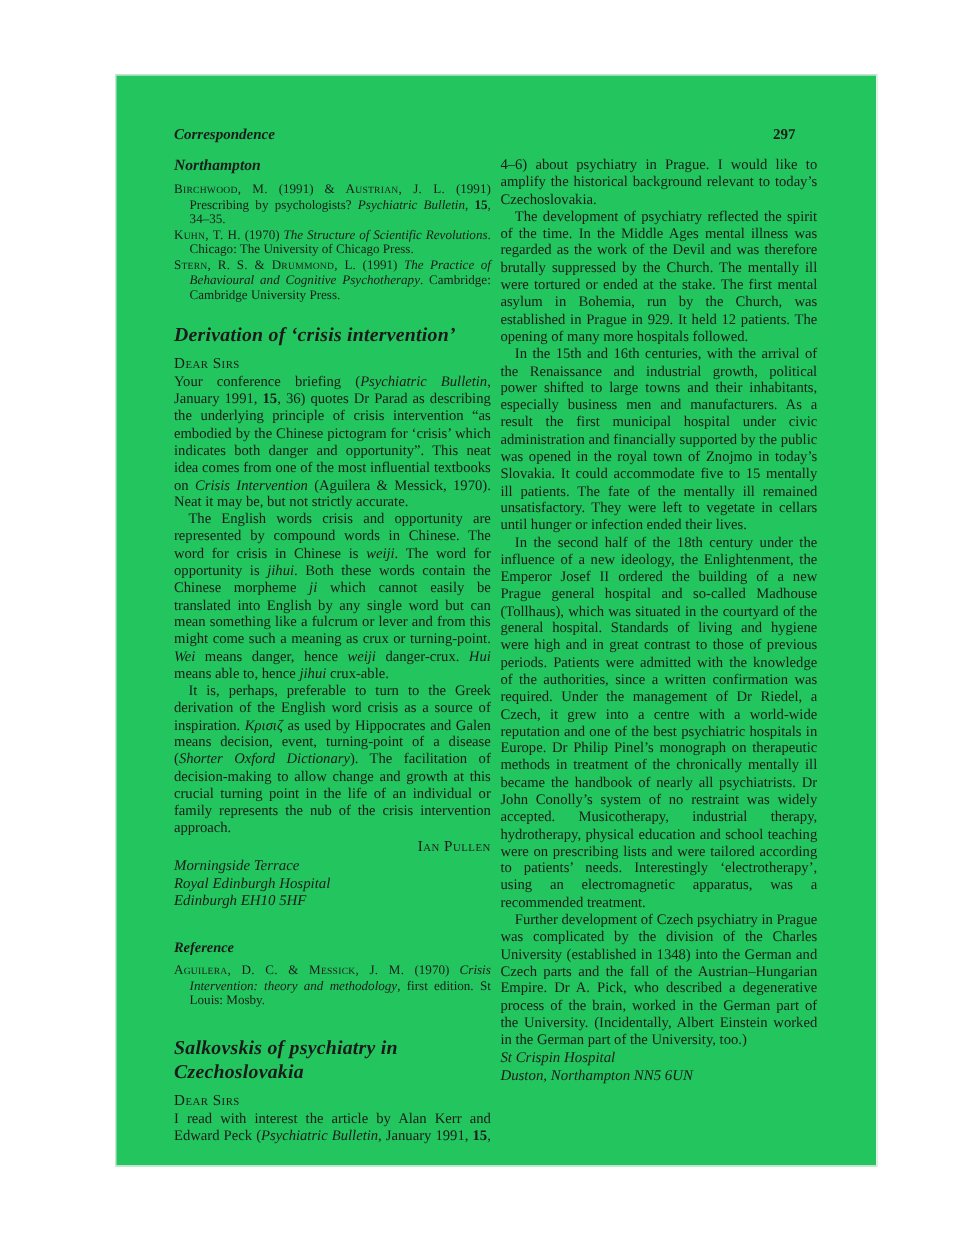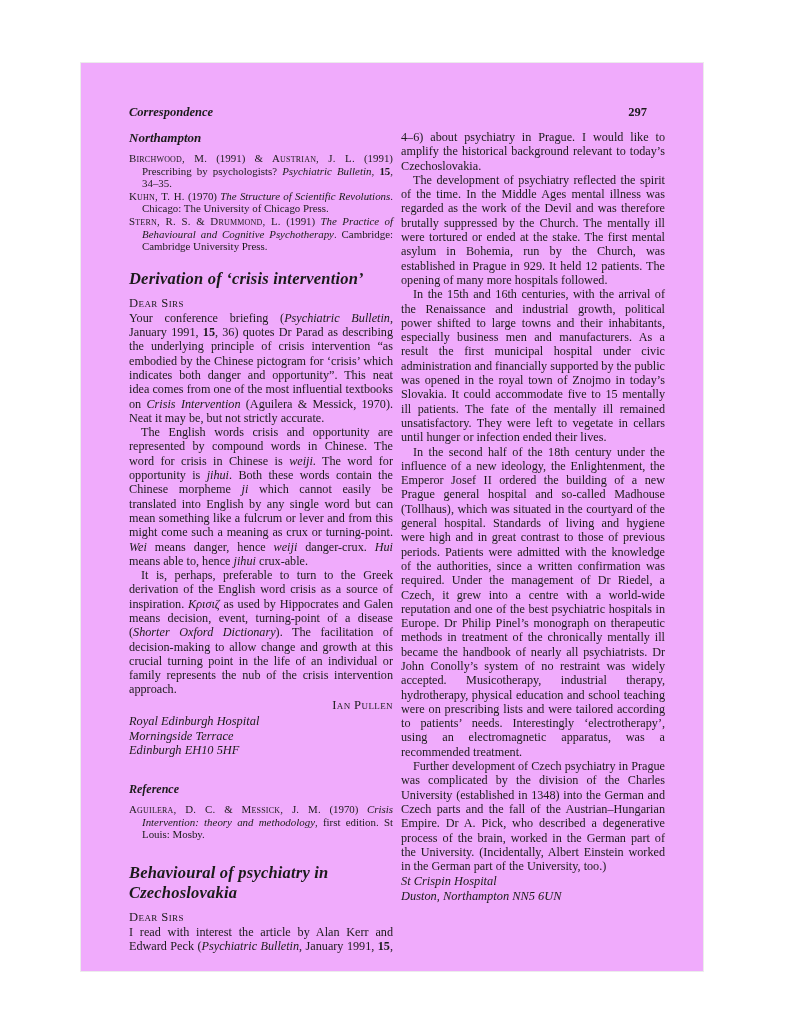--- a/index.html
+++ b/index.html
@@ -3,22 +3,22 @@
 <meta charset="utf-8">
 <style>
   html,body{margin:0;padding:0;}
   body{
     width:800px;height:1036px;background:#ffffff;
     font-family:"Liberation Serif","DejaVu Serif",serif;
     color:#1b1b1b;position:relative;overflow:hidden;
     -webkit-font-smoothing:antialiased;
   }
   .page{
-    position:absolute;left:80px;top:62px;width:622px;height:908px;
-    background:#f0abfc;border:1px solid #ececec;
+    position:absolute;left:96px;top:62px;width:622px;height:908px;
+    background:#22c55e;border:1px solid #ececec;padding-left:11px;
   }
   .col{position:absolute;top:42px;width:264px;}
   .col.left{left:48px;}
   .col.right{left:320px;}
 
   .running-header{font-style:italic;font-weight:600;font-size:12.5px;line-height:14px;margin:0 0 11px 0;}
   .page-number{font-weight:bold;font-size:12.5px;line-height:14px;text-align:right;padding-right:18px;margin:0 0 11px 0;}
 
   .refs-heading{font-style:italic;font-weight:bold;font-size:13px;line-height:15px;margin:0 0 7px 0;}
   .ref{font-size:10.9px;line-height:12.6px;margin:0;padding-left:13px;text-indent:-13px;text-align:justify;}
@@ -53,29 +53,29 @@
     <p class="ref"><span class="sc">Kuhn, T. H.</span><span> (1970) </span><span class="it">The Structure of Scientific Revolutions</span><span>. Chicago: The University of Chicago Press.</span></p>
     <p class="ref"><span class="sc">Stern, R. S. &amp; Drummond, L.</span><span> (1991) </span><span class="it">The Practice of Behavioural and Cognitive Psychotherapy</span><span>. Cambridge: Cambridge University Press.</span></p>
 
     <h2 class="letter-title">Derivation of ‘crisis intervention’</h2>
     <div class="salutation">Dear Sirs</div>
     <p class="body"><span>Your conference briefing (</span><span class="it">Psychiatric Bulletin</span><span>, January 1991, </span><span class="bd">15</span><span>, 36) quotes Dr Parad as describing the underlying principle of crisis intervention “as embodied by the Chinese pictogram for ‘crisis’ which indicates both danger and opportunity”. This neat idea comes from one of the most influential textbooks on </span><span class="it">Crisis Intervention</span><span> (Aguilera &amp; Messick, 1970). Neat it may be, but not strictly accurate.</span></p>
     <p class="body ind"><span>The English words crisis and opportunity are represented by compound words in Chinese. The word for crisis in Chinese is </span><span class="it">weiji</span><span>. The word for opportunity is </span><span class="it">jihui</span><span>. Both these words contain the Chinese morpheme </span><span class="it">ji</span><span> which cannot easily be translated into English by any single word but can mean something like a fulcrum or lever and from this might come such a meaning as crux or turning-point. </span><span class="it">Wei</span><span> means danger, hence </span><span class="it">weiji</span><span> danger-crux. </span><span class="it">Hui</span><span> means able to, hence </span><span class="it">jihui</span><span> crux-able.</span></p>
     <p class="body ind"><span>It is, perhaps, preferable to turn to the Greek derivation of the English word crisis as a source of inspiration. </span><span class="it">Κρισιζ</span><span> as used by Hippocrates and Galen means decision, event, turning-point of a disease (</span><span class="it">Shorter Oxford Dictionary</span><span>). The facilitation of decision-making to allow change and growth at this crucial turning point in the life of an individual or family represents the nub of the crisis intervention approach.</span></p>
     <div class="signature">Ian Pullen</div>
     <div class="address">
+      <div>Morningside Terrace</div>
       <div>Royal Edinburgh Hospital</div>
-      <div>Morningside Terrace</div>
       <div>Edinburgh EH10 5HF</div>
     </div>
 
     <h4 class="ref-heading">Reference</h4>
     <p class="ref"><span class="sc">Aguilera, D. C. &amp; Messick, J. M.</span><span> (1970) </span><span class="it">Crisis Intervention: theory and methodology</span><span>, first edition. St Louis: Mosby.</span></p>
 
-    <h2 class="letter-title second">Behavioural of psychiatry in Czechoslovakia</h2>
+    <h2 class="letter-title second">Salkovskis of psychiatry in Czechoslovakia</h2>
     <div class="salutation">Dear Sirs</div>
     <p class="body cont"><span>I read with interest the article by Alan Kerr and Edward Peck (</span><span class="it">Psychiatric Bulletin</span><span>, January 1991, </span><span class="bd">15</span><span>,</span></p>
   </div>
 
   <div class="col right">
     <div class="page-number">297</div>
     <p class="body"><span>4–6) about psychiatry in Prague. I would like to amplify the historical background relevant to today’s Czechoslovakia.</span></p>
     <p class="body ind"><span>The development of psychiatry reflected the spirit of the time. In the Middle Ages mental illness was regarded as the work of the Devil and was therefore brutally suppressed by the Church. The mentally ill were tortured or ended at the stake. The first mental asylum in Bohemia, run by the Church, was established in Prague in 929. It held 12 patients. The opening of many more hospitals followed.</span></p>
     <p class="body ind"><span>In the 15th and 16th centuries, with the arrival of the Renaissance and industrial growth, political power shifted to large towns and their inhabitants, especially business men and manufacturers. As a result the first municipal hospital under civic administration and financially supported by the public was opened in the royal town of Znojmo in today’s Slovakia. It could accommodate five to 15 mentally ill patients. The fate of the mentally ill remained unsatisfactory. They were left to vegetate in cellars until hunger or infection ended their lives.</span></p>
     <p class="body ind"><span>In the second half of the 18th century under the influence of a new ideology, the Enlightenment, the Emperor Josef II ordered the building of a new Prague general hospital and so-called Madhouse (Tollhaus), which was situated in the courtyard of the general hospital. Standards of living and hygiene were high and in great contrast to those of previous periods. Patients were admitted with the knowledge of the authorities, since a written confirmation was required. Under the management of Dr Riedel, a Czech, it grew into a centre with a world-wide reputation and one of the best psychiatric hospitals in Europe. Dr Philip Pinel’s monograph on therapeutic methods in treatment of the chronically mentally ill became the handbook of nearly all psychiatrists. Dr John Conolly’s system of no restraint was widely accepted. Musicotherapy, industrial therapy, hydrotherapy, physical education and school teaching were on prescribing lists and were tailored according to patients’ needs. Interestingly ‘electrotherapy’, using an electromagnetic apparatus, was a recommended treatment.</span></p>

